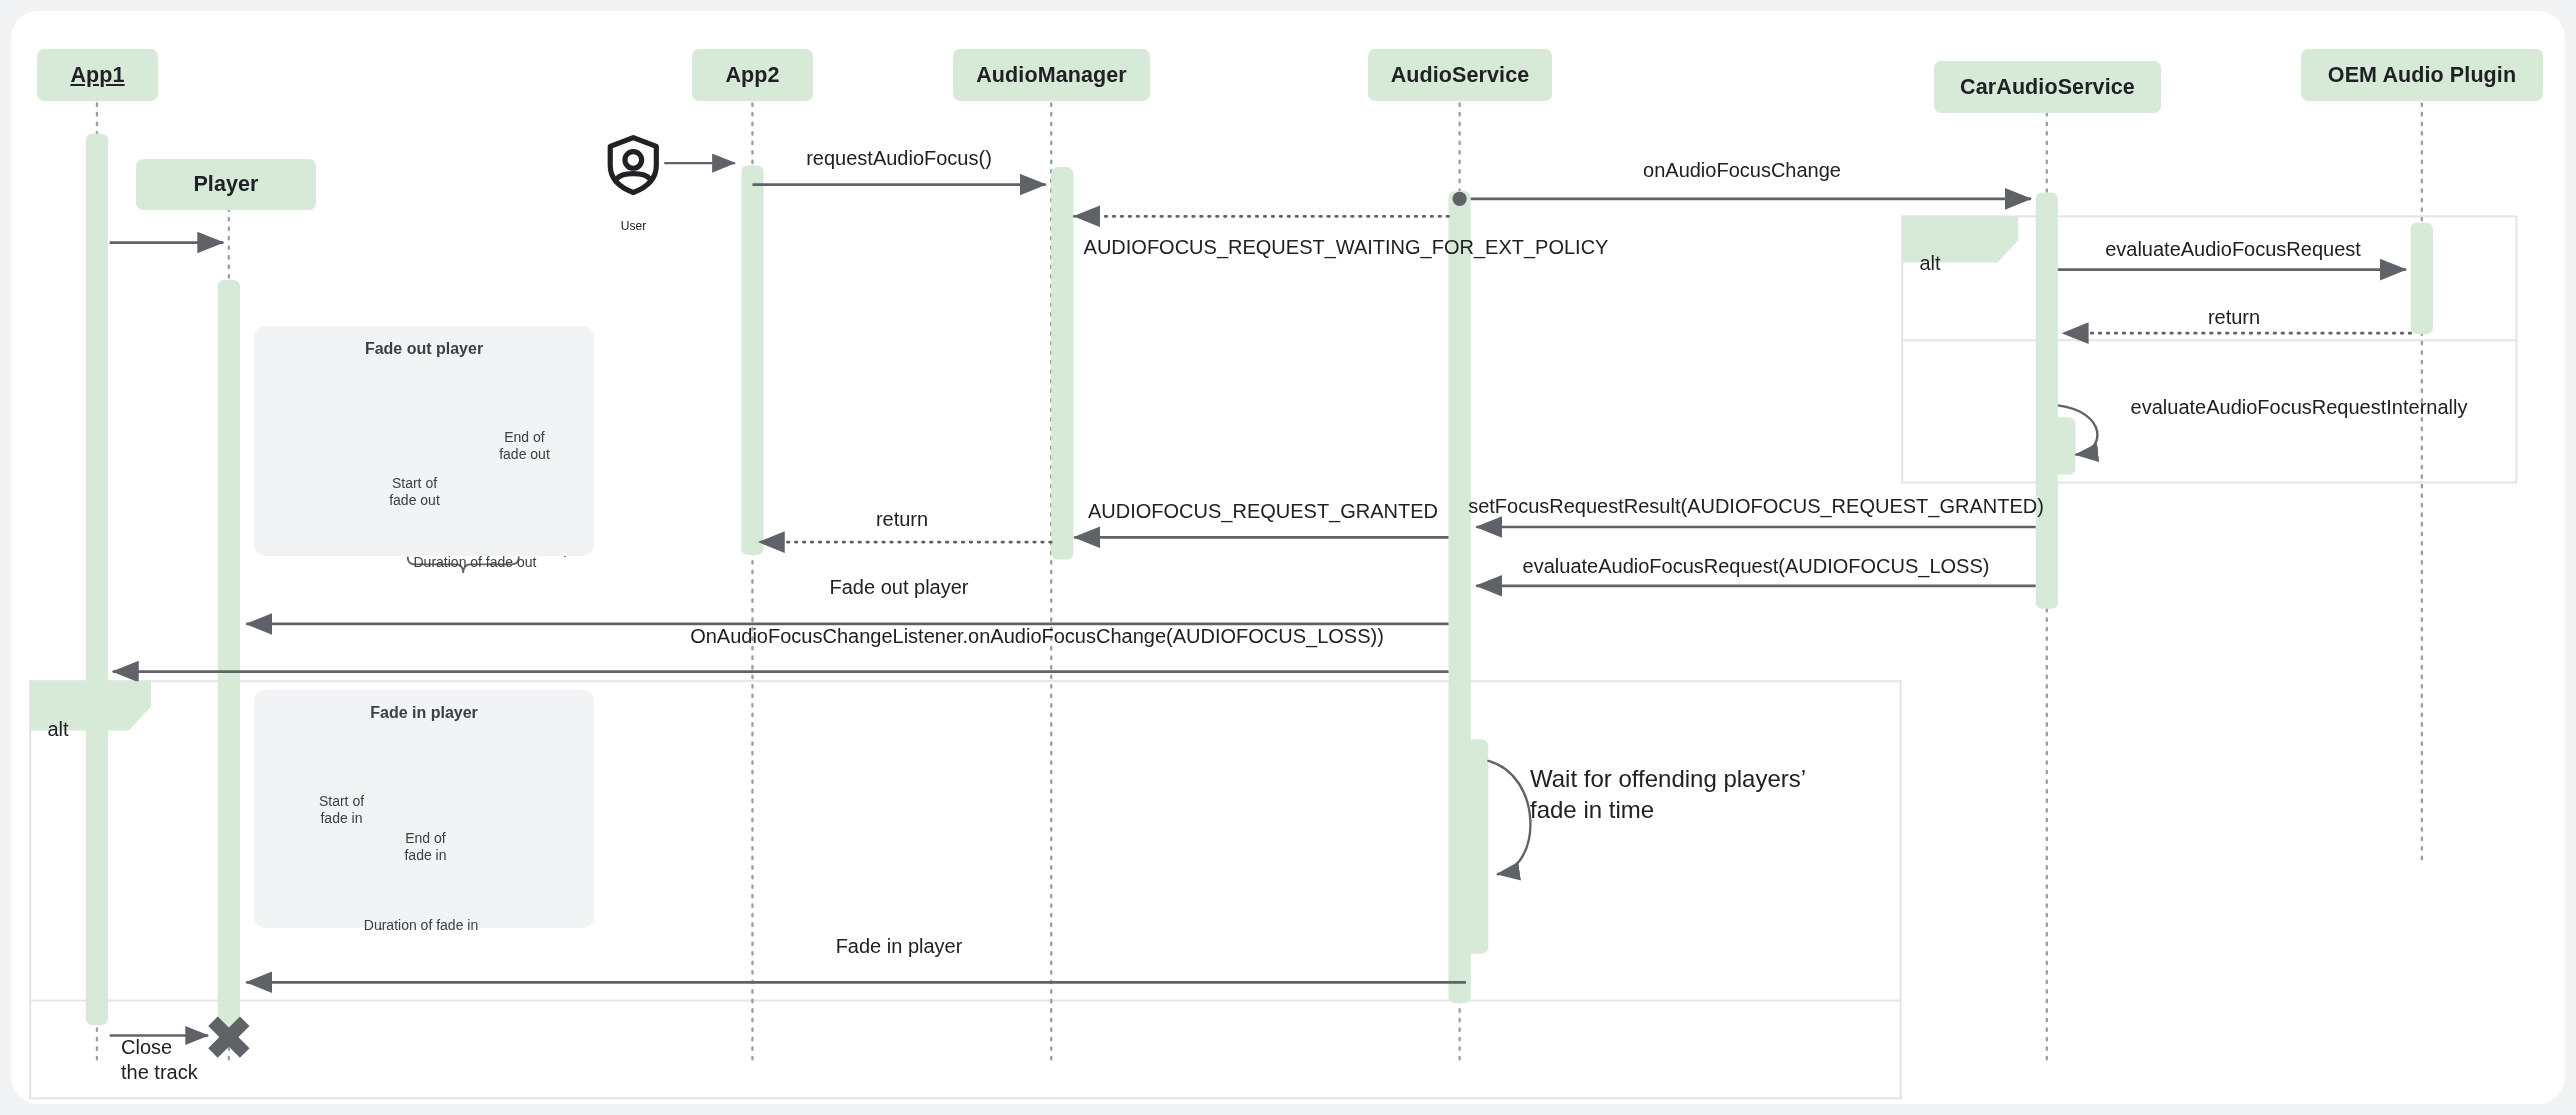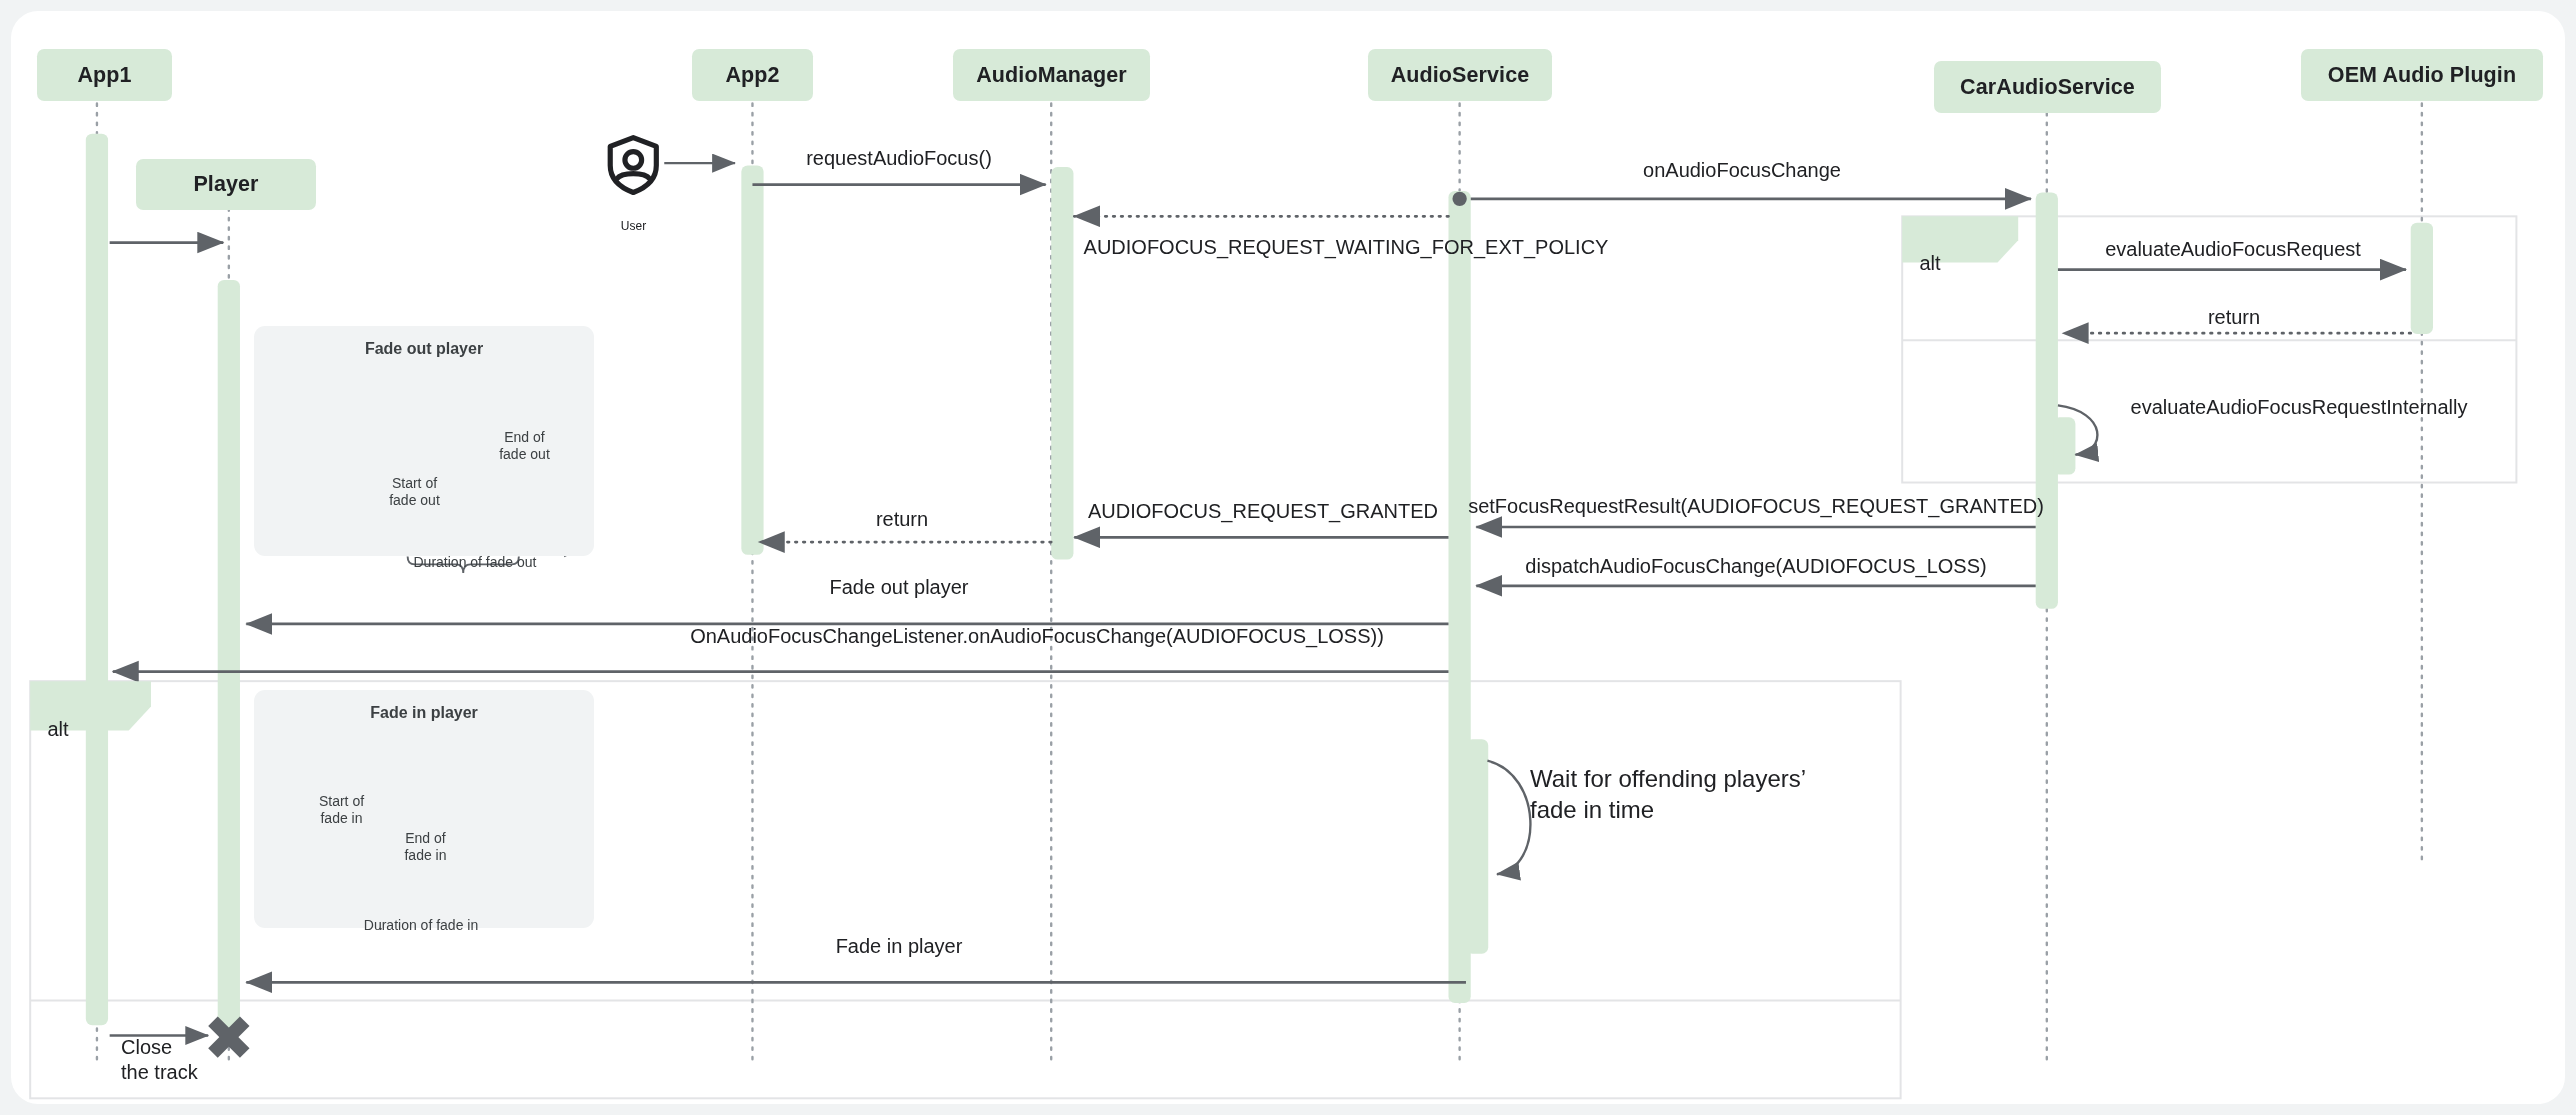--- a/index.html
+++ b/index.html
@@ -150,21 +150,21 @@
       <path d="M426 1149 q0 10 9 10 h35 q9 0 9 11 q0 -11 9 -11 h35 q9 0 9 -10" stroke-width="2.4"></path>
     </g>
 
     <g transform="translate(765,170)">
       <path d="M32 3 L61 14 V38 C61 55 48 66 32 72 C16 66 3 55 3 38 V14 Z" fill="none" stroke="#202124" stroke-width="6.5" stroke-linejoin="round"></path>
       <circle cx="32" cy="31" r="10.5" fill="none" stroke="#202124" stroke-width="6.5"></circle>
       <path d="M11 55 C18 46 46 46 53 55" fill="none" stroke="#202124" stroke-width="6.5" stroke-linecap="round"></path>
     </g>
   </svg>
 
-  <div class="participant" style="left:37px;top:49px;width:135px;height:52px;">
+  <div class="participant" style="left:37px;top:49px;width:121px;height:52px;text-decoration:underline;">
     <span>App1</span>
   </div>
   <div class="participant" style="left:136px;top:159px;width:180px;height:51px;">
     <span>Player</span>
   </div>
   <div class="participant" style="left:692px;top:49px;width:121px;height:52px;">
     <span>App2</span>
   </div>
   <div class="participant" style="left:953px;top:49px;width:197px;height:52px;">
     <span>AudioManager</span>
@@ -199,21 +199,21 @@
   <div class="msg center" style="left:2234px;top:306px;">return</div>
 
   <div class="msg center" style="left:2299px;top:396px;">evaluateAudioFocusRequestInternally</div>
 
   <div class="msg center" style="left:1756px;top:495px;">setFocusRequestResult(AUDIOFOCUS_REQUEST_GRANTED)</div>
 
   <div class="msg center" style="left:1263px;top:500px;">AUDIOFOCUS_REQUEST_GRANTED</div>
 
   <div class="msg center" style="left:902px;top:508px;">return</div>
 
-  <div class="msg center" style="left:1756px;top:555px;">dispatchAudioFocusChange(AUDIOFOCUS_LOSS)</div>
+  <div class="msg center" style="left:1756px;top:555px;">evaluateAudioFocusRequest(AUDIOFOCUS_LOSS)</div>
 
   <div class="msg center" style="left:899px;top:576px;">Fade out player</div>
 
   <div class="msg center" style="left:1037px;top:625px;">OnAudioFocusChangeListener.onAudioFocusChange(AUDIOFOCUS_LOSS))</div>
 
   <div class="selfnote" style="left:1530px;top:763px;">Wait for offending players’
 fade in time</div>
 
   <div class="msg center" style="left:899px;top:935px;">Fade in player</div>
 

